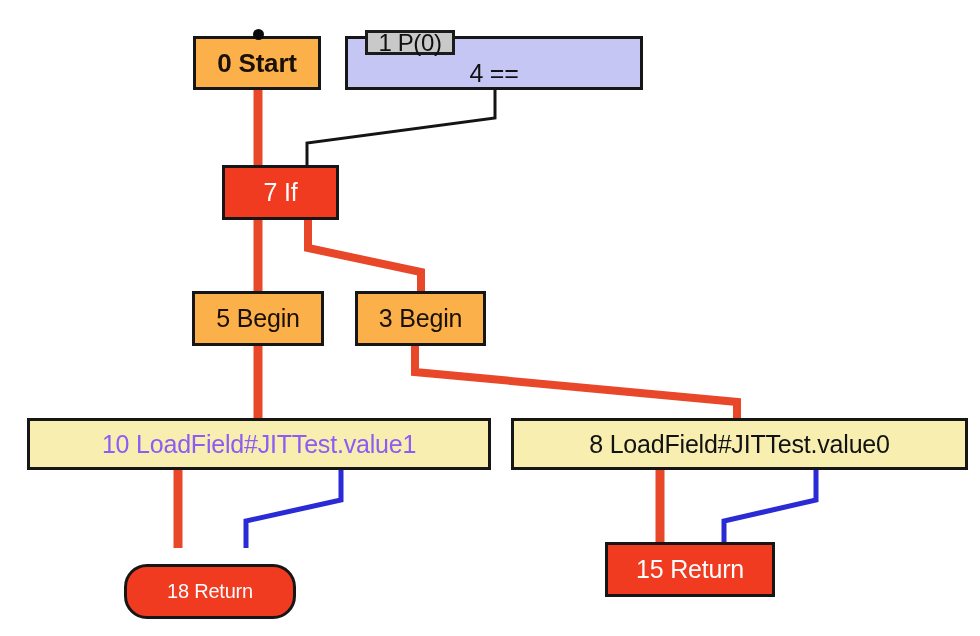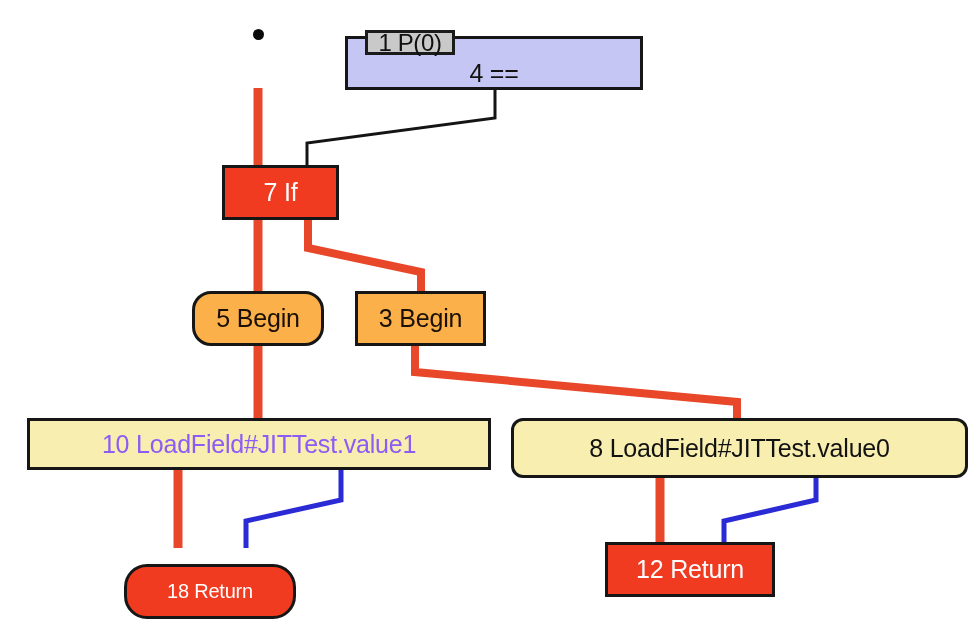--- a/index.html
+++ b/index.html
@@ -99,52 +99,55 @@
 
     <path d="M 660 468 L 660 548" stroke="#e8472a" stroke-width="9" fill="none"></path>
 
     <path d="M 341 470 L 341 500 L 246 521 L 246 548" stroke="#2b2bd6" stroke-width="5" fill="none" stroke-linejoin="miter"></path>
 
     <path d="M 816 470 L 816 500 L 724 521 L 724 548" stroke="#2b2bd6" stroke-width="5" fill="none" stroke-linejoin="miter"></path>
 
     <path d="M 495 90 L 495 118 L 307 143 L 307 170" stroke="#141414" stroke-width="3" fill="none" stroke-linejoin="miter"></path>
   </svg>
 
+  <div class="node node-start" style="left:193px; top:36px; width:128px; height:54px; font-size:26px;">
+    <span>0 Start</span>
+  </div>
   <div class="start-dot" style="left:253px; top:29px;"></div>
 
   <div class="node node-cmp" style="left:345px; top:36px; width:298px; height:54px; font-size:25px;">
     <span>4 ==</span>
   </div>
 
   <div class="subnode" style="left:365px; top:30px; width:90px; height:25px; font-size:24px;">
     <span>1  P(0)</span>
   </div>
 
 
   <div class="node node-if" style="left:222px; top:165px; width:117px; height:55px; font-size:25px;">
     <span>7 If</span>
   </div>
 
-  <div class="node node-begin" style="left:192px; top:291px; width:132px; height:55px; font-size:25px;border-radius:19px;">
+  <div class="node node-begin" style="left:192px; top:291px; width:132px; height:55px; font-size:25px;">
     <span>5 Begin</span>
   </div>
 
   <div class="node node-begin" style="left:355px; top:291px; width:131px; height:55px; font-size:25px;">
     <span>3 Begin</span>
   </div>
 
   <div class="node" style="left:27px; top:418px; width:464px; height:52px; font-size:25px; background:#f7eeb0; color:#8b5cf6;">
     <span>10 LoadField#JITTest.value1</span>
   </div>
 
-  <div class="node" style="left:511px; top:418px; width:457px; height:60px; font-size:25px; background:#f7eeb0; color:#121212;border-radius:12px;">
+  <div class="node" style="left:511px; top:418px; width:457px; height:52px; font-size:25px; background:#f7eeb0; color:#121212;">
     <span>8 LoadField#JITTest.value0</span>
   </div>
 
   <div class="node node-return" style="left:124px; top:564px; width:172px; height:55px; font-size:20px;border-radius:23px;">
     <span>18 Return</span>
   </div>
 
   <div class="node node-return" style="left:605px; top:542px; width:170px; height:55px; font-size:25px;">
-    <span>12 Return</span>
+    <span>15 Return</span>
   </div>
 
 </div>
 
 </body></html>

